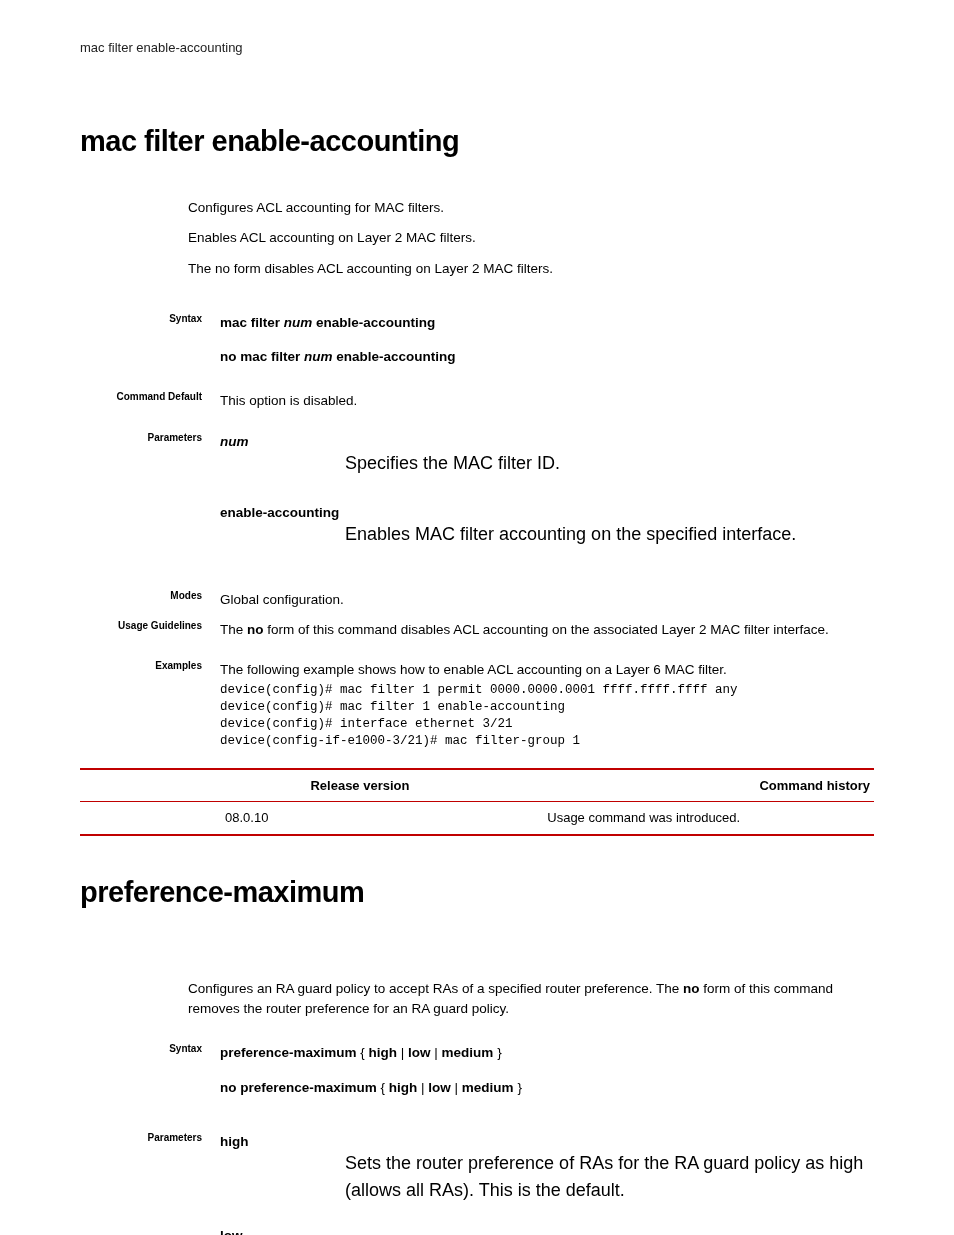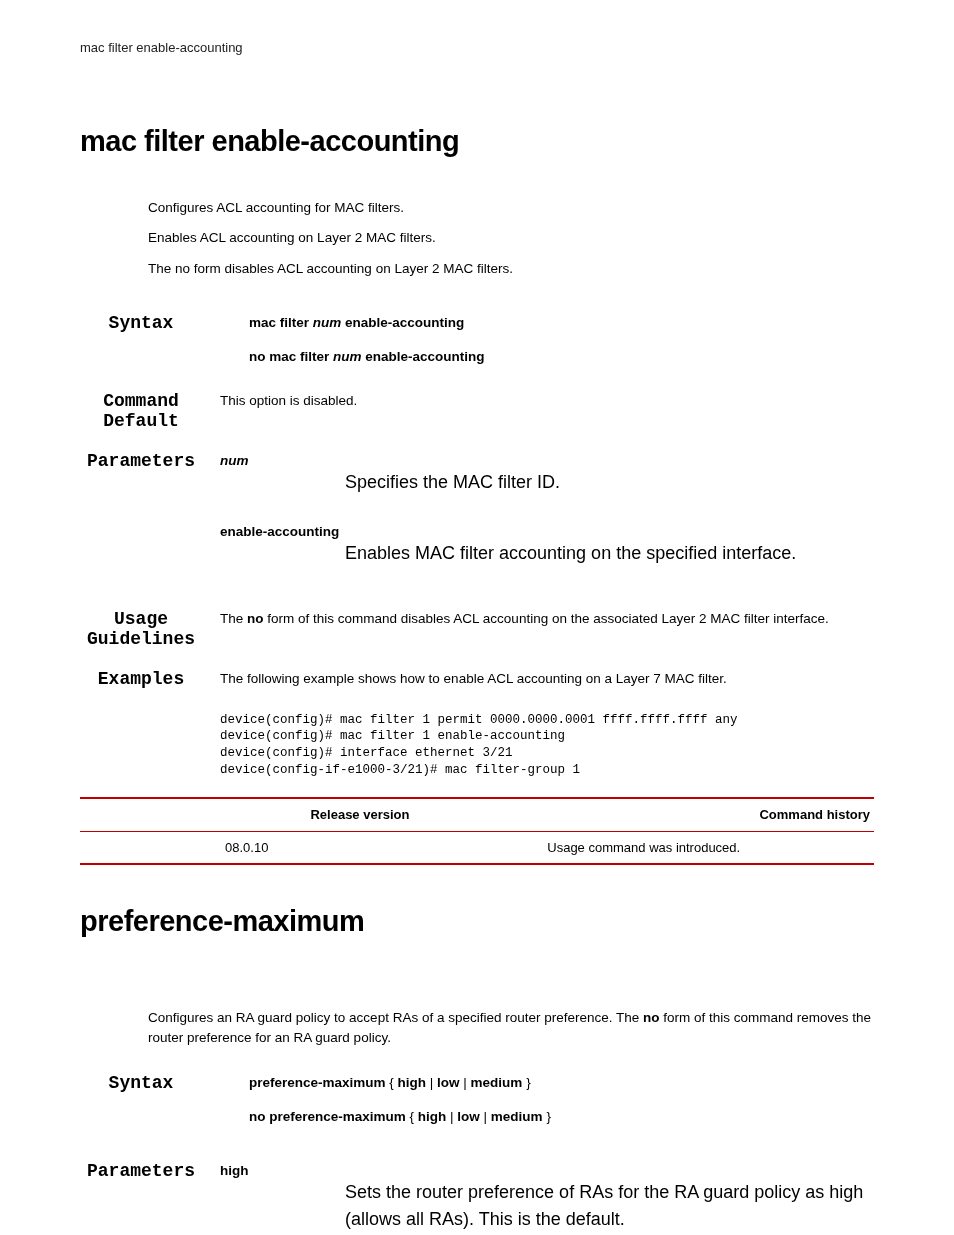--- a/index.html
+++ b/index.html
@@ -25,34 +25,33 @@
     letter-spacing: -0.5px;
     margin: 0 0 40px 0;
   }
   .row {
     display: flex;
     margin-bottom: 10px;
   }
   .label-col {
     width: 140px;
     min-width: 140px;
-    text-align: center;
+    text-align: right;
     padding-right: 18px;
     box-sizing: border-box;
-    font-size: 18px;
+    font-size: 10px;
     font-weight: bold;
-    font-family: Liberation Mono, monospace;
   }
   .value-col {
     flex: 1;
     font-size: 13.5px;
     line-height: 1.5;
   }
   .intro {
-    margin-left: 68px;
+    margin-left: 108px;
     font-size: 13.5px;
     margin-bottom: 10px;
     line-height: 1.5;
   }
   .param-row {
     display: flex;
     margin-bottom: 8px;
   }
   .param-name {
     width: 125px;
@@ -68,30 +67,29 @@
     flex: 1;
     font-size: 18px;
     line-height: 1.5;
   }
   .param-desc-shift {
     margin-top: 18px;
   }
   .syntax-line {
     font-size: 13.5px;
     margin-bottom: 14px;
-    margin-left: 29px;
   }
   .bold { font-weight: bold; }
   .italic { font-style: italic; }
   .code-block {
     font-family: "Courier New", monospace;
     font-size: 12.5px;
     white-space: pre;
     line-height: 1.35;
-    margin-top: 22px;
+    margin-top: 2px;
     margin-bottom: 8px;
   }
   .history-table {
     border-collapse: collapse;
     width: 100%;
     font-size: 13px;
   }
   .history-table th {
     text-align: right;
     font-weight: bold;
@@ -158,34 +156,38 @@
       <div style="height:18px"></div>
       <div class="param-row">
         <div class="param-name noitalic">enable-accounting</div>
         <div class="param-desc param-desc-shift">Enables MAC filter accounting on the specified interface.</div>
       </div>
     </div>
   </div>
 
   <div class="spacer"></div>
 
+  <div class="row">
+    <div class="label-col">Modes</div>
+    <div class="value-col">Global configuration.</div>
+  </div>
 
   <div class="row">
     <div class="label-col">Usage Guidelines</div>
     <div class="value-col">
       <span>The </span><span class="bold">no</span><span> form of this command disables ACL accounting on the associated Layer 2 MAC filter interface.</span>
     </div>
   </div>
 
   <div class="spacer" style="height:10px"></div>
 
   <div class="row">
     <div class="label-col">Examples</div>
     <div class="value-col">
-      <div>The following example shows how to enable ACL accounting on a Layer 7 MAC filter.</div>
+      <div>The following example shows how to enable ACL accounting on a Layer 6 MAC filter.</div>
       <div class="code-block">device(config)# mac filter 1 permit 0000.0000.0001 ffff.ffff.ffff any
 device(config)# mac filter 1 enable-accounting
 device(config)# interface ethernet 3/21
 device(config-if-e1000-3/21)# mac filter-group 1</div>
     </div>
   </div>
 
   <div class="row">
     <div class="value-col">
       <hr class="hr-red-thick">

